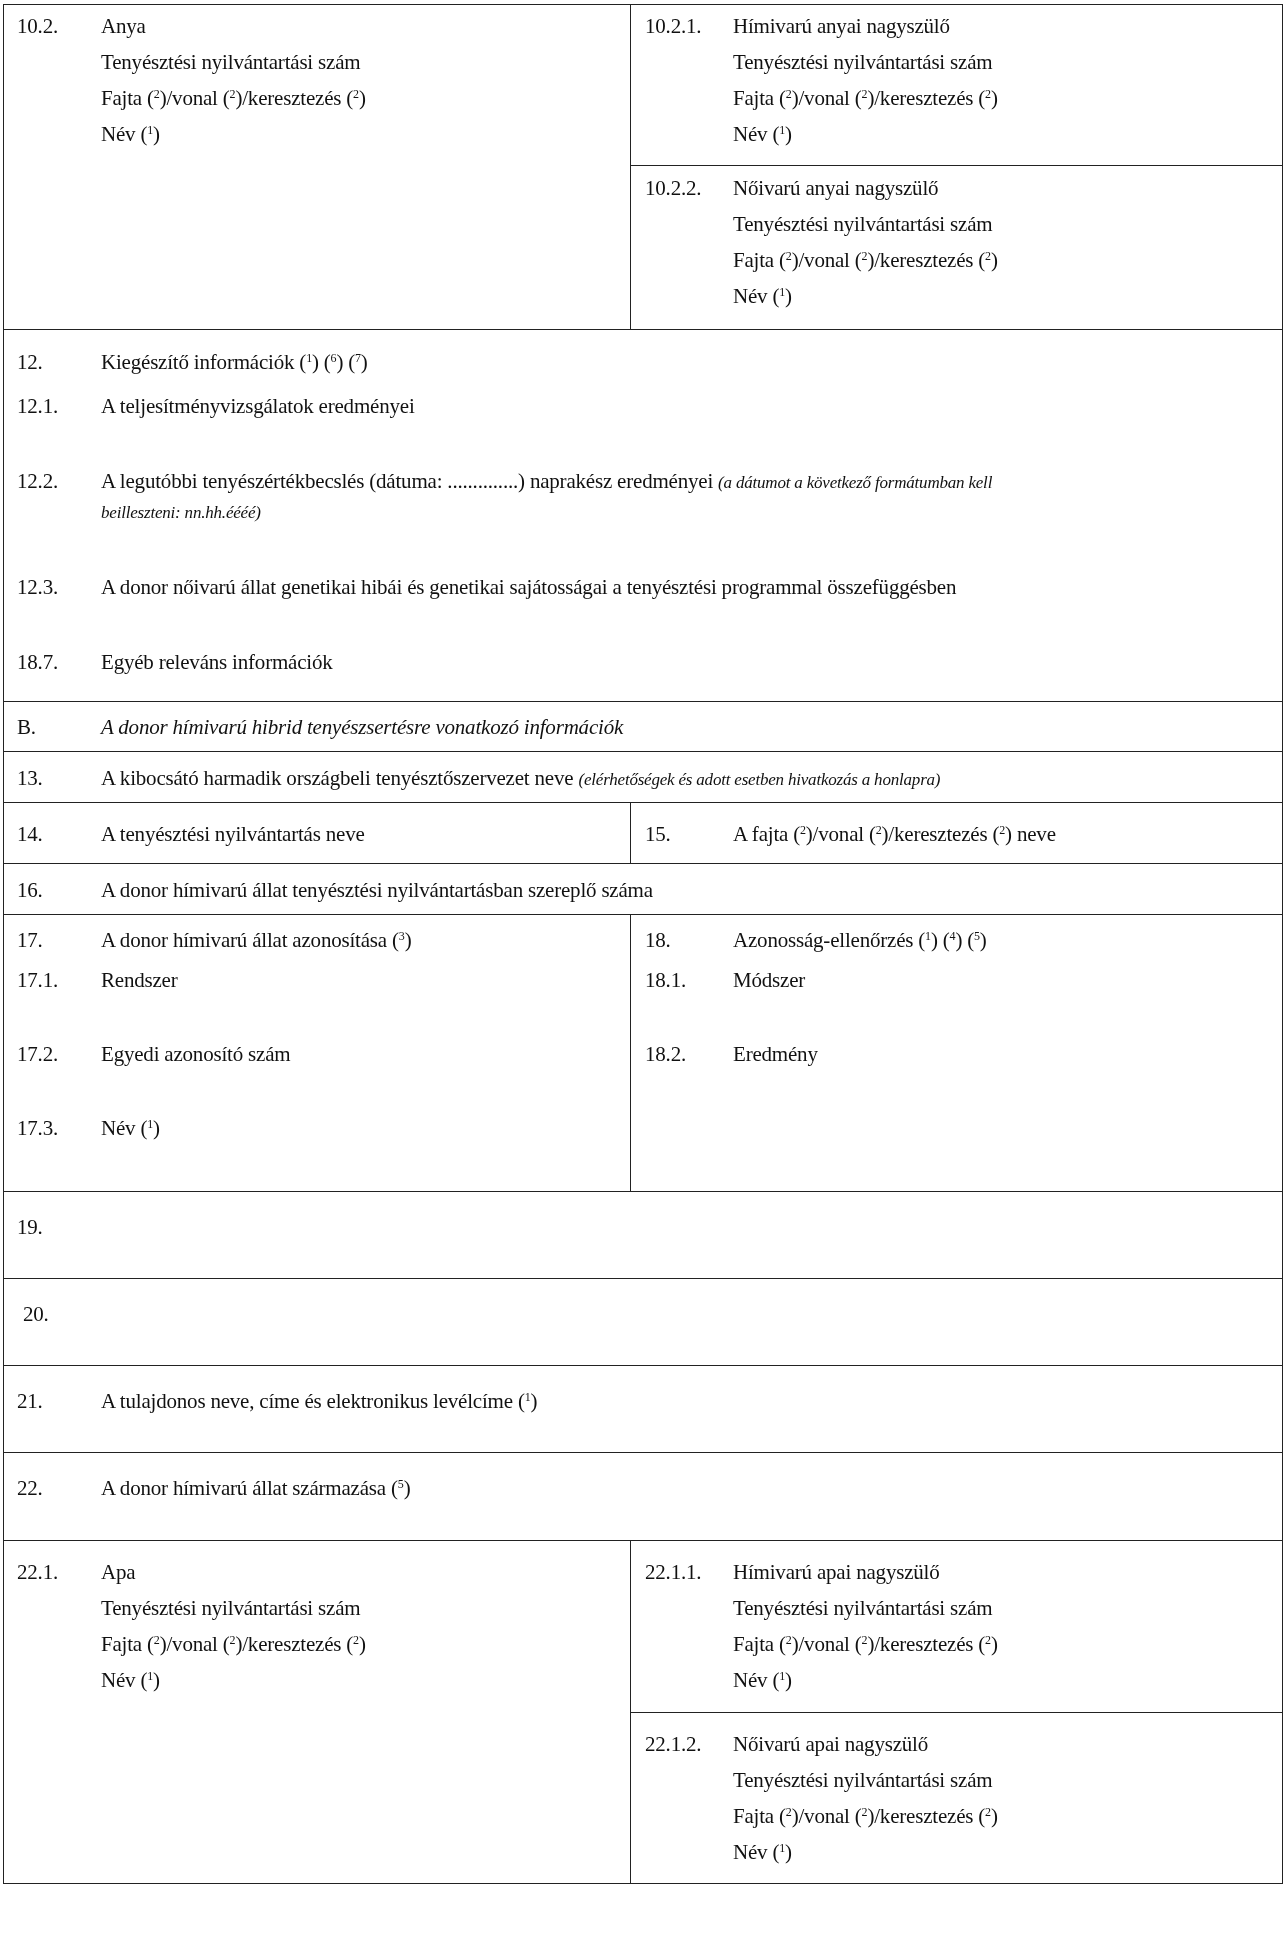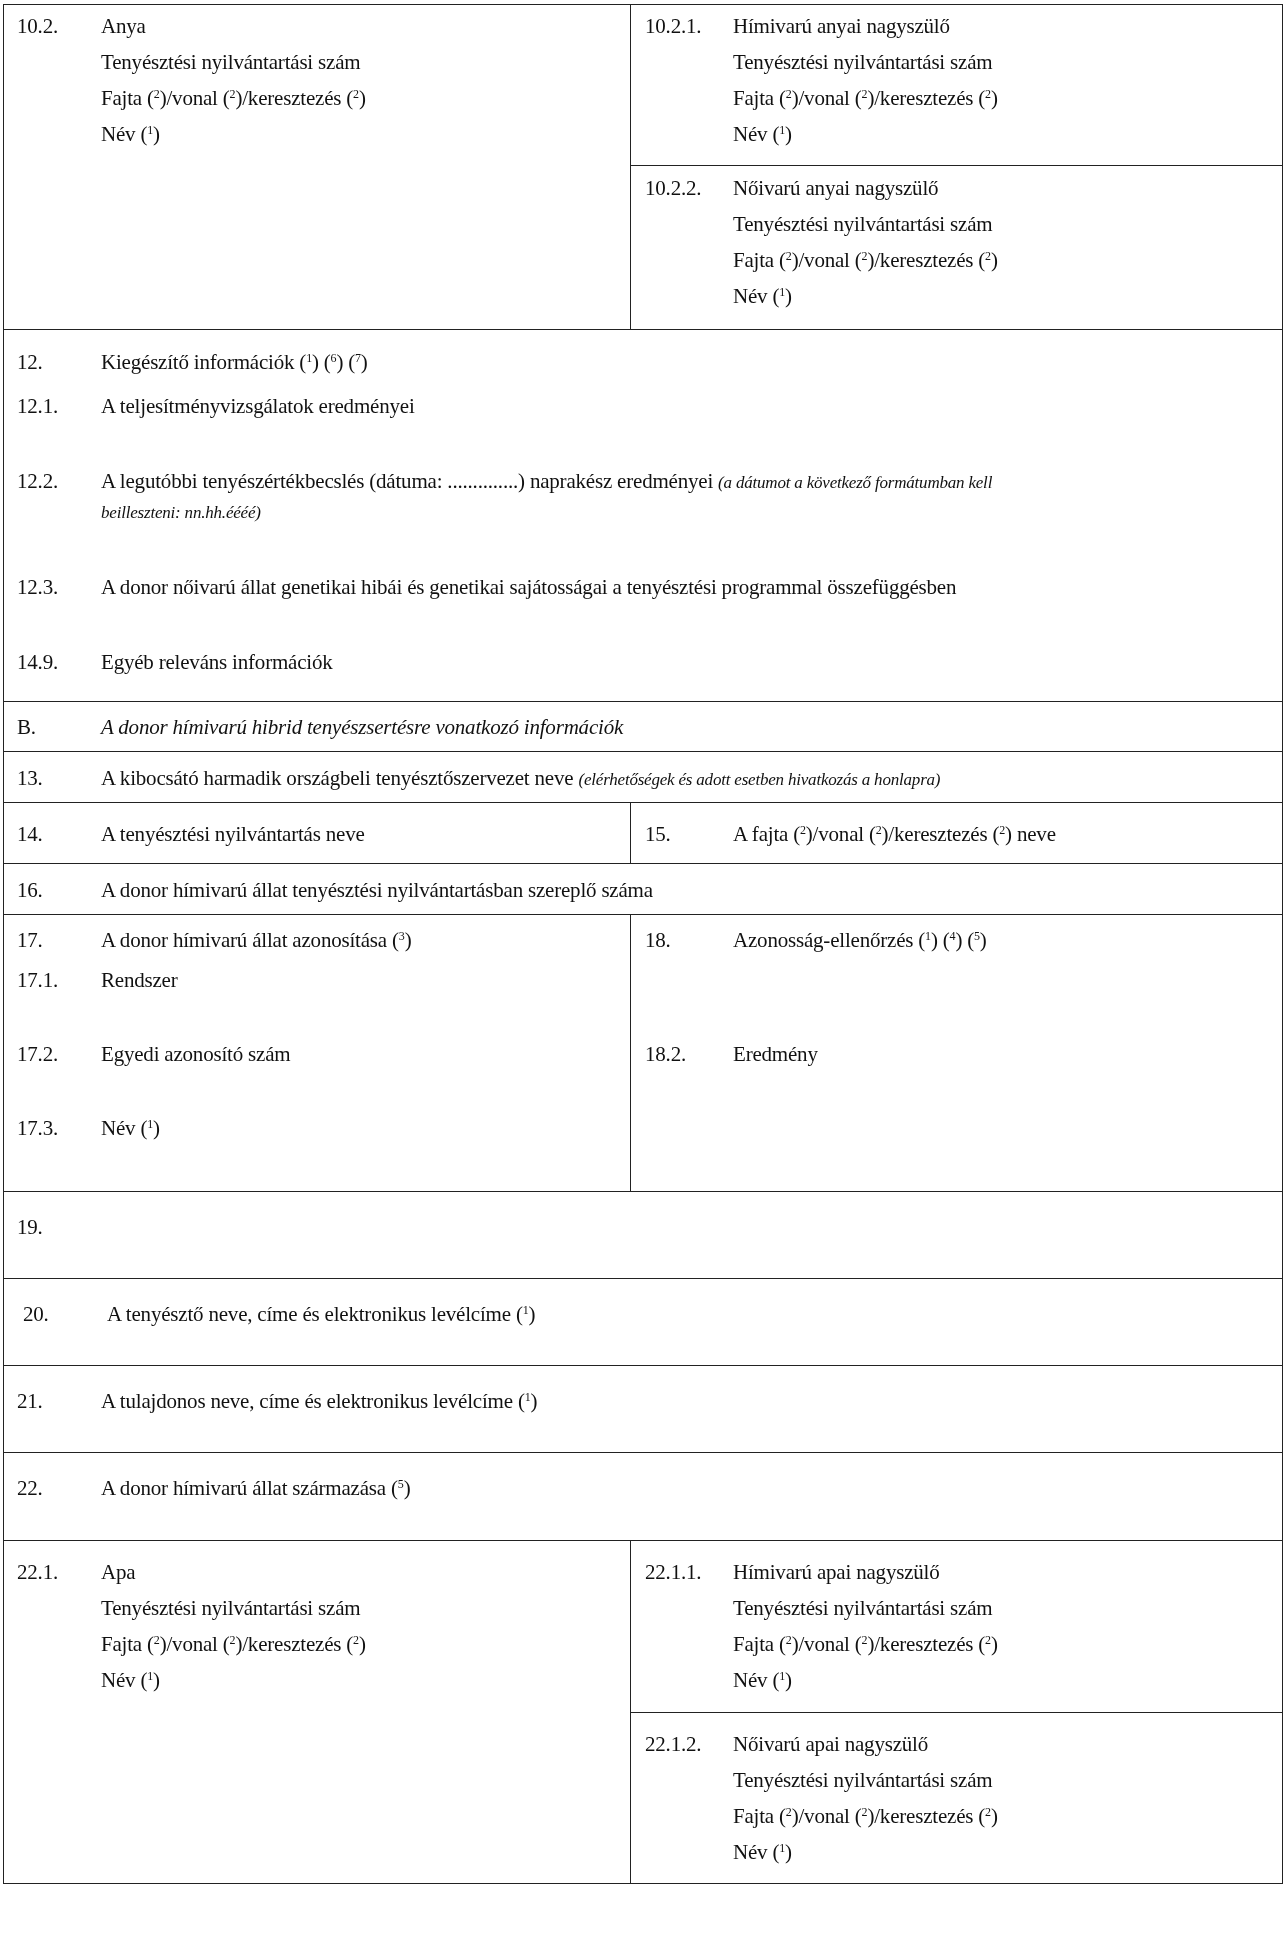--- a/index.html
+++ b/index.html
@@ -66,21 +66,21 @@
   <div class="line" style="left:14px;top:459px;width:1262px;">
     <span class="num">12.2.</span>
     <span class="lbl" style="left:84px"><span>A legutóbbi tenyészértékbecslés (dátuma: ..............) naprakész eredményei</span> <span class="it">(a dátumot a következő formátumban kell</span></span>
   </div>
   <div class="line it" style="left:98px;top:491px;">beilleszteni: nn.hh.éééé)</div>
   <div class="line" style="left:14px;top:565px;width:1262px;">
     <span class="num">12.3.</span>
     <span class="lbl" style="left:84px">A donor nőivarú állat genetikai hibái és genetikai sajátosságai a tenyésztési programmal összefüggésben</span>
   </div>
   <div class="line" style="left:14px;top:640px;width:1200px;">
-    <span class="num">14.9.</span>
+    <span class="num">18.7.</span>
     <span class="lbl" style="left:84px">Egyéb releváns információk</span>
   </div>
 
   <div class="box" style="left:0;top:697px;width:1280px;height:51px;"></div>
   <div class="line" style="left:14px;top:705px;width:1200px;">
     <span class="num">B.</span>
     <span class="lbl" style="left:84px;font-style:italic;">A donor hímivarú hibrid tenyészsertésre vonatkozó információk</span>
   </div>
 
   <div class="box" style="left:0;top:747px;width:1280px;height:52px;"></div>
@@ -121,34 +121,37 @@
     <span class="lbl" style="left:84px">Egyedi azonosító szám</span>
   </div>
   <div class="line" style="left:14px;top:1106px;width:600px;">
     <span class="num">17.3.</span>
     <span class="lbl" style="left:84px"><span>Név (</span><sup>1</sup><span>)</span></span>
   </div>
   <div class="line" style="left:642px;top:918px;width:620px;">
     <span class="num">18.</span>
     <span class="lbl" style="left:88px"><span>Azonosság-ellenőrzés (</span><sup>1</sup><span>) (</span><sup>4</sup><span>) (</span><sup>5</sup><span>)</span></span>
   </div>
+  <div class="line" style="left:642px;top:958px;width:620px;">
+    <span class="num">18.1.</span>
+    <span class="lbl" style="left:88px">Módszer</span>
+  </div>
   <div class="line" style="left:642px;top:1032px;width:620px;">
     <span class="num">18.2.</span>
     <span class="lbl" style="left:88px">Eredmény</span>
   </div>
 
   <div class="box" style="left:0;top:1187px;width:1280px;height:88px;"></div>
   <div class="line" style="left:14px;top:1205px;width:1262px;text-align:center;">
     <span class="num">19.</span>
   </div>
 
   <div class="box" style="left:0;top:1274px;width:1280px;height:88px;"></div>
   <div class="line" style="left:14px;top:1292px;width:1200px;margin-left:6px;">
     <span class="num">20.</span>
-    <span class="lbl" style="left:84px"><span>A tenyésztő neve, címe és elektronikus levélcíme (</span><sup>1</sup><span>)</span></span>
   </div>
 
   <div class="box" style="left:0;top:1361px;width:1280px;height:88px;"></div>
   <div class="line" style="left:14px;top:1379px;width:1200px;">
     <span class="num">21.</span>
     <span class="lbl" style="left:84px"><span>A tulajdonos neve, címe és elektronikus levélcíme (</span><sup>1</sup><span>)</span></span>
   </div>
 
   <div class="box" style="left:0;top:1448px;width:1280px;height:89px;"></div>
   <div class="line" style="left:14px;top:1466px;width:1200px;">

